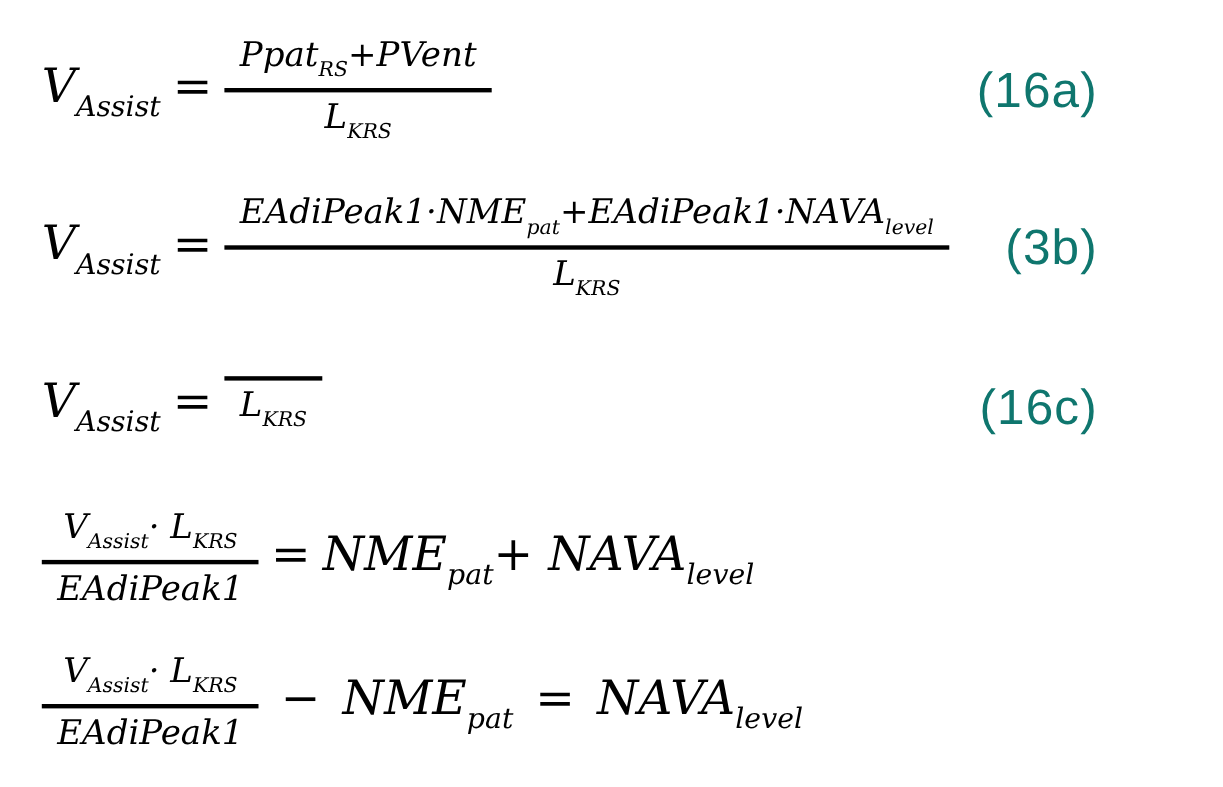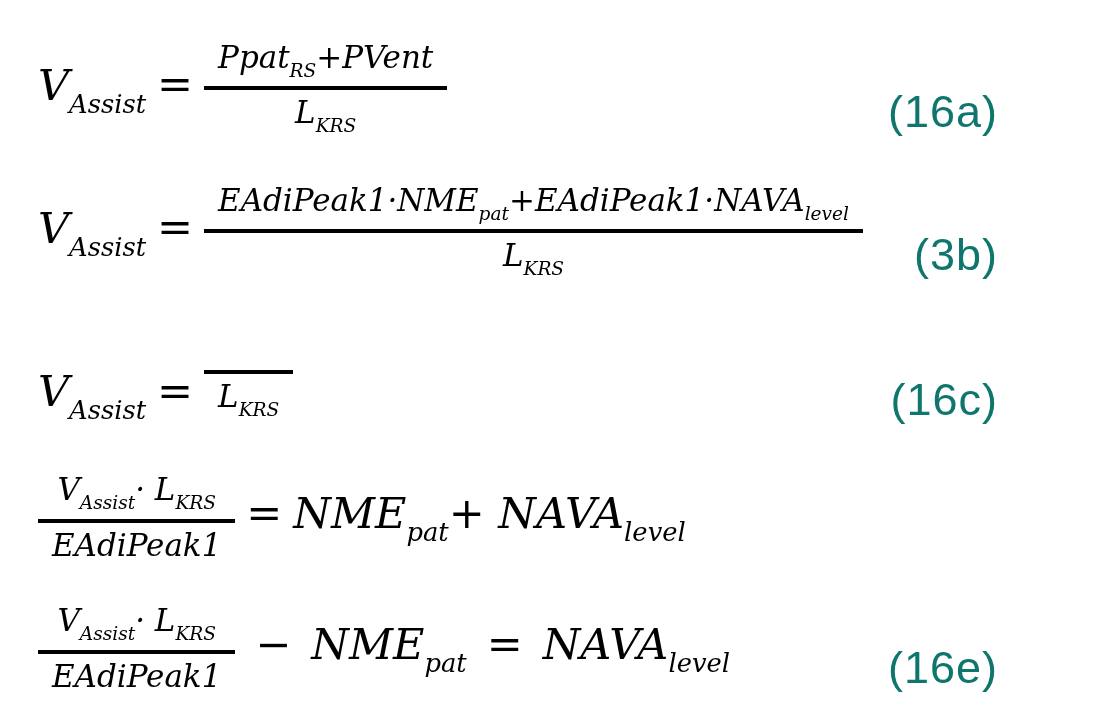--- a/index.html
+++ b/index.html
@@ -8,21 +8,21 @@
     background: #ffffff;
     position: relative;
     overflow: hidden;
   }
   .eq-row {
     position: absolute;
     left: 0;
     width: 1020px;
     height: 112px;
     display: flex;
-    align-items: flex-end;
+    align-items: center;
     box-sizing: border-box;
     padding: 0 22px 0 38px;
   }
   #row-16a { top: 26px; }
   #row-16b { top: 169px; }
   #row-16c { top: 314px; }
   #row-16d { top: 451px; }
   #row-16e { top: 582px; }
 
   .math {
@@ -99,16 +99,15 @@
           <span class="fr den"><span class="mi">EAdiPeak1</span></span>
         </span><span class="op">=</span><span class="mi">NME</span><span class="ms">pat</span><span class="mi">+ NAVA</span><span class="ms">level</span></div>
   </div>
 
   <div class="eq-row" id="row-16e">
     <div class="math"><span class="frac">
           <span class="fr num"><span class="mi">V</span><span class="ms">Assist</span><span class="mi">· L</span><span class="ms">KRS</span></span>
           <span class="bar"></span>
           <span class="fr den"><span class="mi">EAdiPeak1</span></span>
         </span><span class="op wide">−</span><span class="mi">NME</span><span class="ms">pat</span><span class="op wide">=</span><span class="mi">NAVA</span><span class="ms">level</span></div>
-    <div class="eq-label">(16e)</div>
   </div>
 
 </div>
 
 </body></html>

